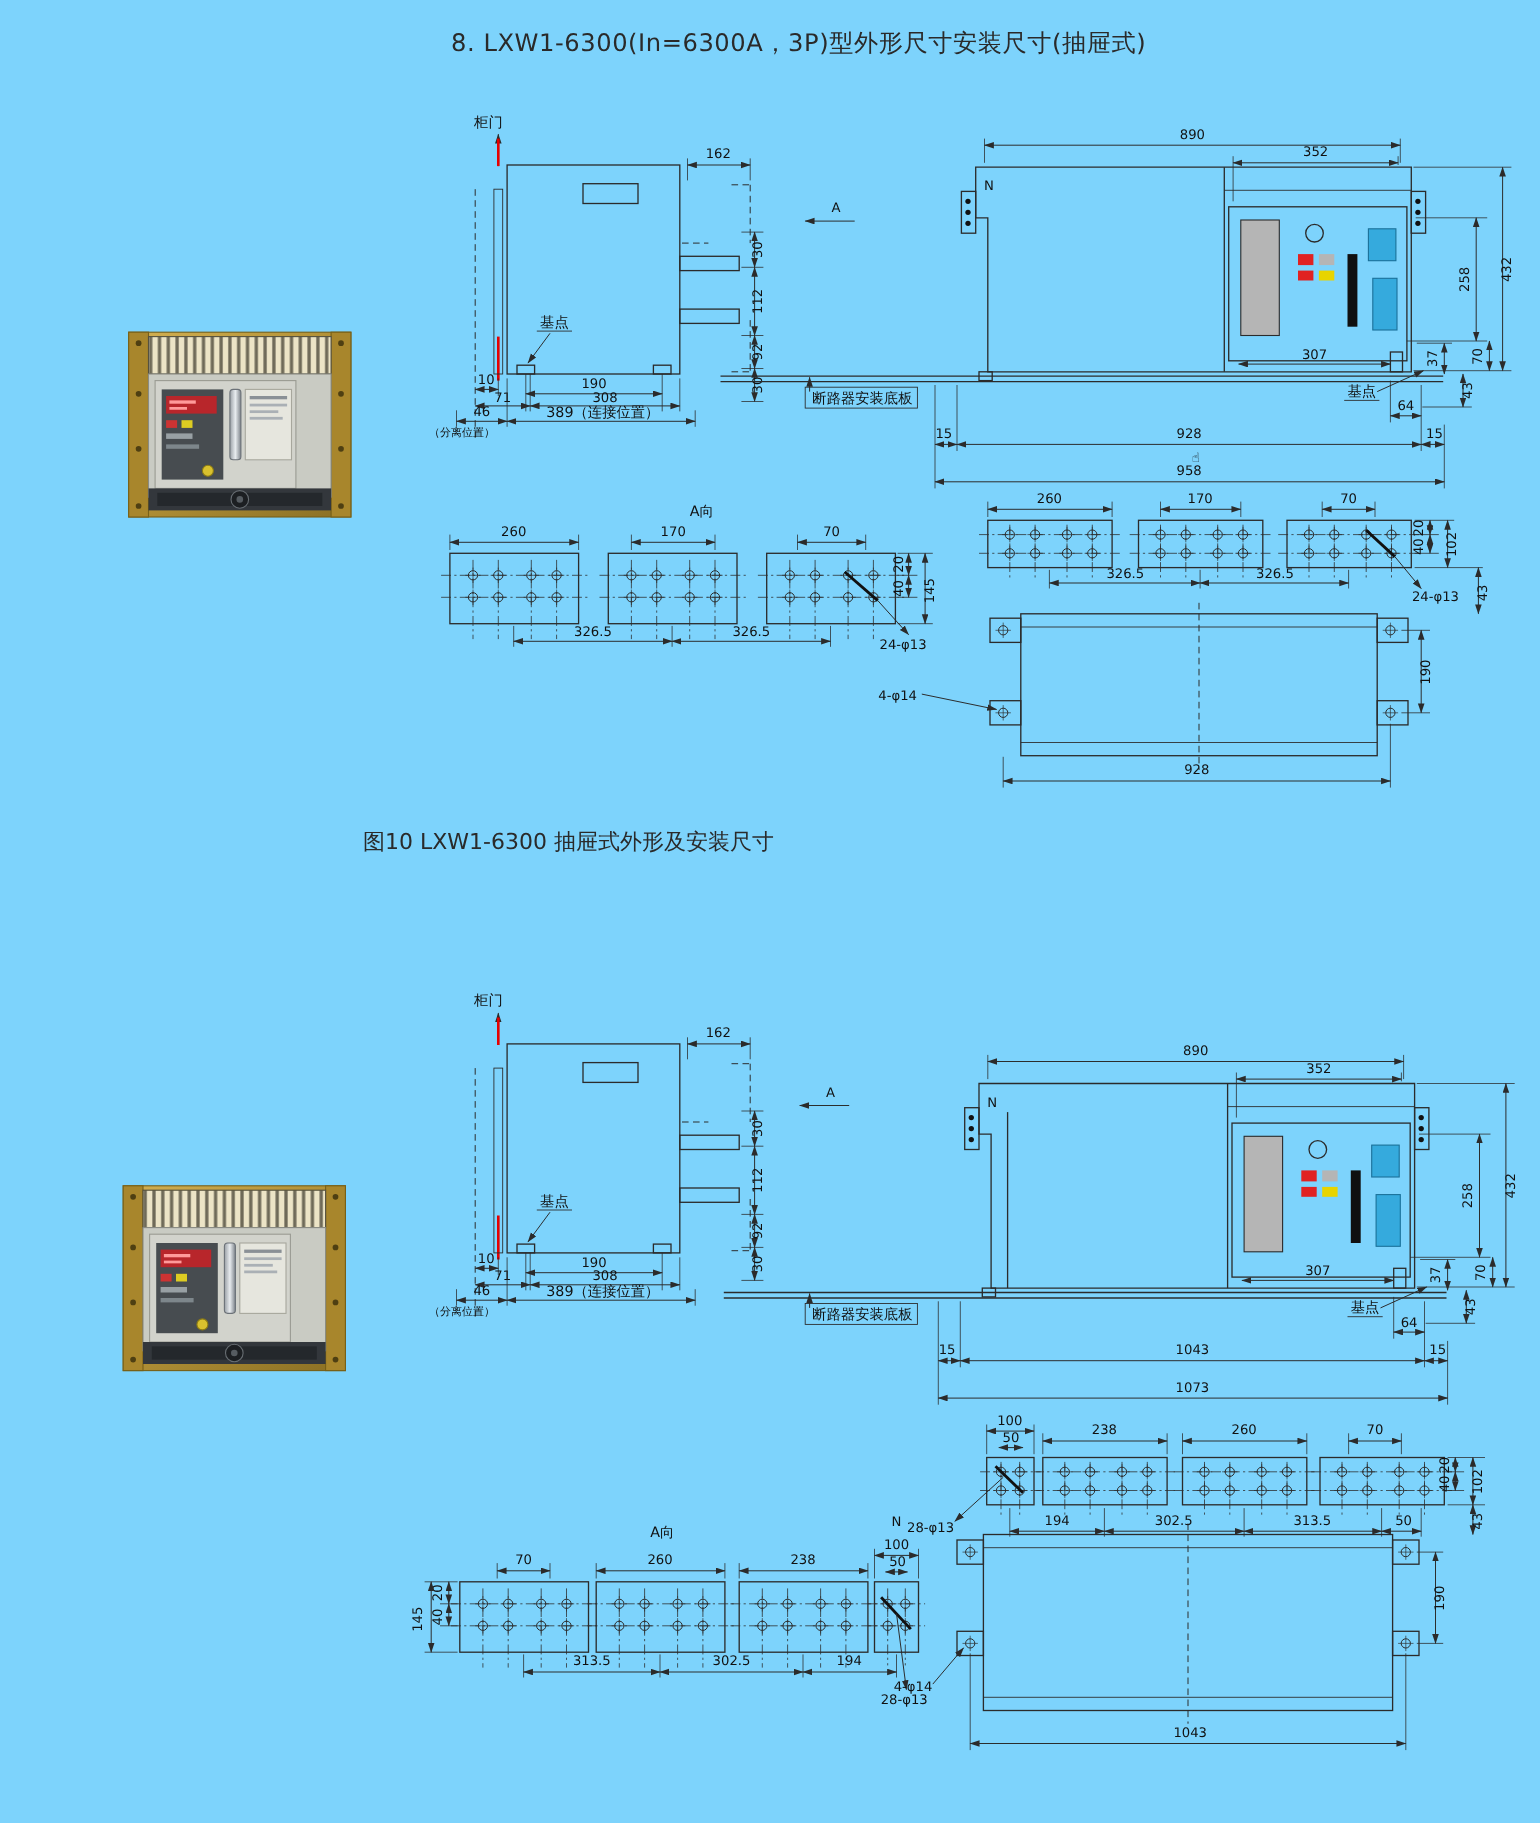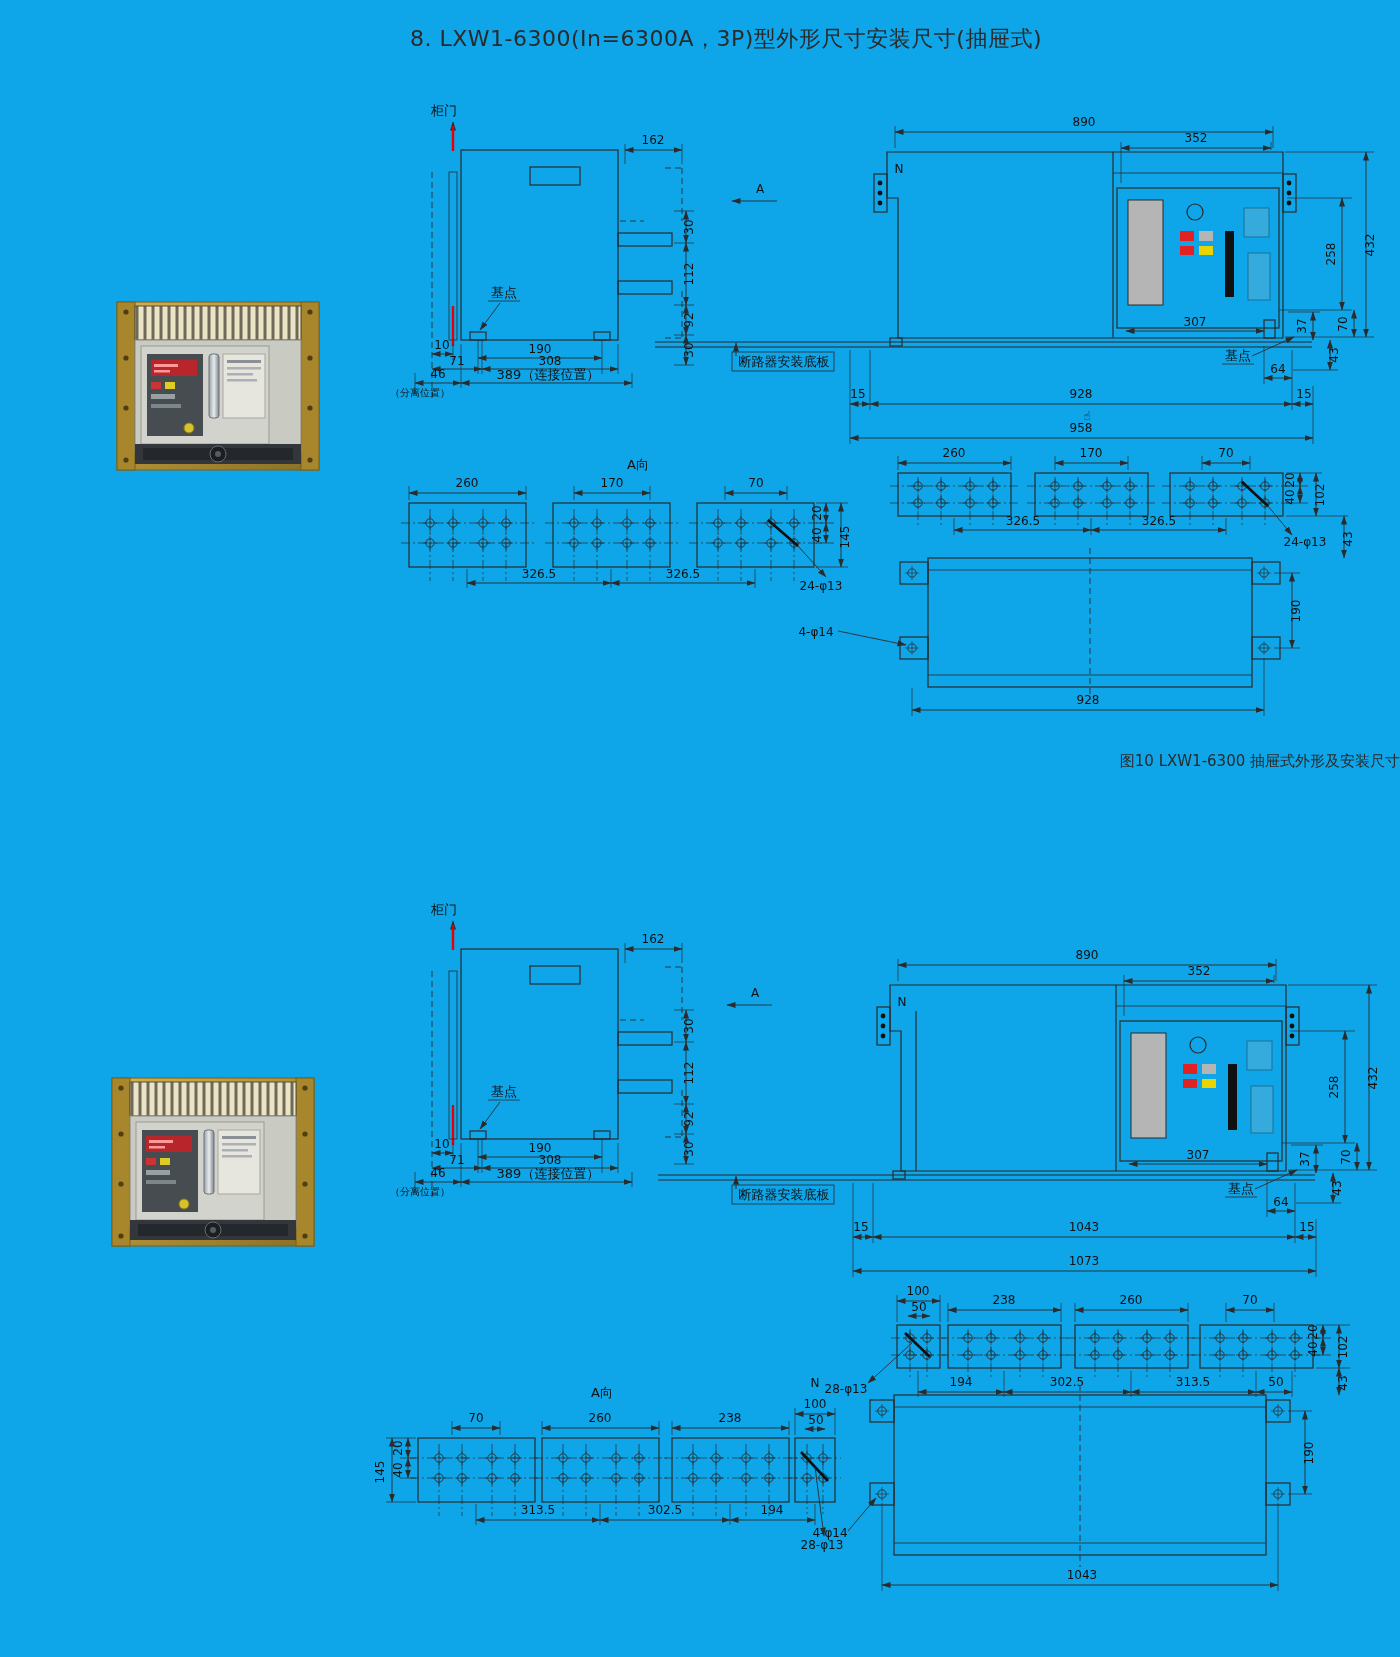--- a/index.html
+++ b/index.html
@@ -1,19 +1,19 @@
 <!DOCTYPE html>
 <html><head>
 <meta charset="utf-8">
 <style>
   html,body{margin:0;padding:0;background:#fff;}
-  #page{position:relative;width:1400px;height:1657px;background:#0ea5e9;overflow:hidden;
+  #page{position:relative;width:1400px;height:1657px;background:#7dd3fc;overflow:hidden;
         font-family:"DejaVu Sans","Liberation Sans",sans-serif;color:#1a1a1a;}
   .title{position:absolute;font-size:22px;letter-spacing:.5px;color:#2a2a2a;white-space:nowrap;}
-  .caption{position:absolute;font-size:15px;color:#2a2a2a;text-align:right;white-space:nowrap;}
+  .caption{position:absolute;font-size:20px;color:#2a2a2a;text-align:left;white-space:nowrap;}
   svg{position:absolute;overflow:visible;}
   .ln{fill:none;stroke:#2b2b2b;stroke-width:1.2;}
   .tn{fill:none;stroke:#2b2b2b;stroke-width:.8;}
   .ext{fill:none;stroke:#2b2b2b;stroke-width:.7;}
   .dim{fill:none;stroke:#2b2b2b;stroke-width:.9;marker-start:url(#ms);marker-end:url(#me);}
   .arr{fill:none;stroke:#2b2b2b;stroke-width:.9;marker-end:url(#me);}
   .dsh{fill:none;stroke:#2b2b2b;stroke-width:.9;stroke-dasharray:6 4;}
   .cl{fill:none;stroke:#2b2b2b;stroke-width:.7;stroke-dasharray:9 3 2 3;}
   .red{fill:none;stroke:#e60000;stroke-width:2.4;}
   .slash{fill:none;stroke:#111;stroke-width:2.6;}

